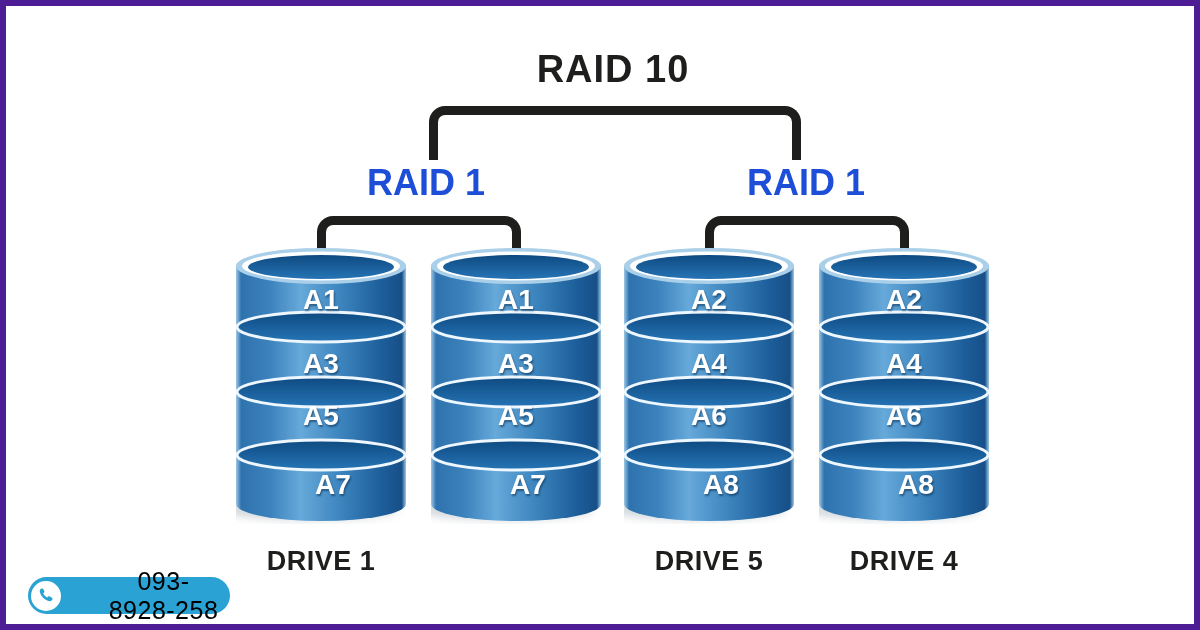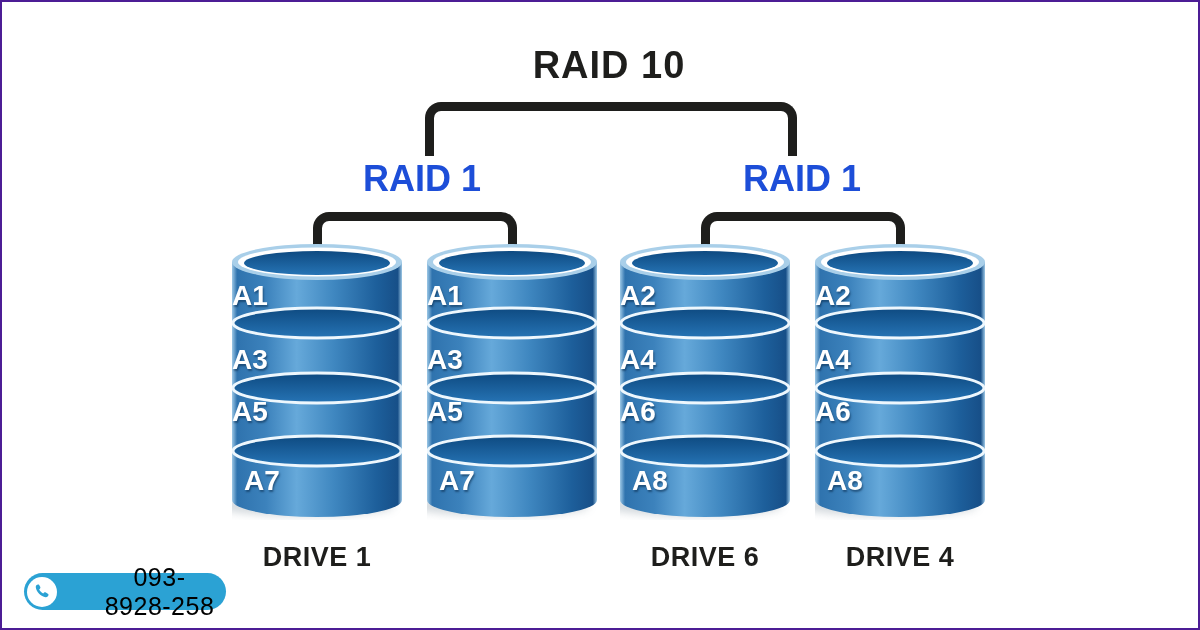--- a/index.html
+++ b/index.html
@@ -1,21 +1,21 @@
 <!DOCTYPE html>
 <html><head>
 <meta charset="utf-8">
 <style>
   html,body{margin:0;padding:0;background:#e8e8e8;}
   *{box-sizing:border-box;}
   .stage{
     position:relative;
     width:1200px;height:630px;
     background:#ffffff;
-    border:2px solid #4c1d95;
+    border:6px solid #4c1d95;
     overflow:hidden;
     font-family:"Liberation Sans","DejaVu Sans",sans-serif;
   }
   
   .raid10-title{
     position:absolute;left:407px;top:42px;width:400px;
     text-align:center;font-size:38px;font-weight:bold;color:#1e1e1c;
     letter-spacing:1px;
   }
   .raid1-label{
@@ -33,21 +33,21 @@
   .bracket.raid10{left:423px;top:100px;width:372px;height:54px;}
   .bracket.raid1-left{left:311px;top:210px;width:204px;height:55px;}
   .bracket.raid1-right{left:699px;top:210px;width:204px;height:55px;}
   
   .drive{
     position:absolute;top:240px;width:170px;height:278px;
   }
   .drive svg{position:absolute;left:0;top:0;width:170px;height:278px;}
   .drive .block-label{
     position:absolute;left:0;width:170px;height:30px;
-    text-align:left;font-size:28px;font-weight:bold;color:#ffffff;
+    text-align:center;font-size:28px;font-weight:bold;color:#ffffff;
     text-shadow:1px 2px 2px rgba(8,40,72,.55);
   }
   .block-0{top:38px;}
   .block-1{top:102px;}
   .block-2{top:154px;}
   .block-3{top:223px;margin-left:12px;}
   .drive-name{
     position:absolute;top:520px;width:170px;
     text-align:center;font-size:27px;font-weight:bold;color:#1e1e1c;
     letter-spacing:0.5px;
@@ -181,21 +181,21 @@
       <ellipse cx="85" cy="20" rx="79" ry="14.5" fill="#ffffff"></ellipse>
       <ellipse cx="85" cy="21" rx="73" ry="12" fill="url(#topGrad)"></ellipse>
     </svg>
     <div class="block-label block-0">A2</div>
     <div class="block-label block-1">A4</div>
     <div class="block-label block-2">A6</div>
     <div class="block-label block-3">A8</div>
   </div>
 
   <div class="drive-name d1">DRIVE 1</div>
-  <div class="drive-name d3">DRIVE 6</div>
+  <div class="drive-name d3">DRIVE 5</div>
   <div class="drive-name d4">DRIVE 4</div>
 
   <div class="phone-pill">
     <div class="phone-circle">
       <svg width="17" height="17" viewBox="0 0 24 24">
         <path fill="#2ba2d4" d="M6.6 2.2c-1.2-.4-2.5.1-3.3 1.1-.6.8-1 1.8-.8 2.8.5 3.4 2.2 6.6 4.7 9.2 2.6 2.6 5.8 4.3 9.2 4.8 1 .2 2-.2 2.8-.9 1-.8 1.5-2.1 1.1-3.3-.1-.4-.4-.7-.8-.9l-3.3-1.9c-.6-.3-1.4-.2-1.9.3l-1.3 1.3c-2.3-1.3-4.5-3.4-5.7-5.7l1.3-1.3c.5-.5.6-1.3.3-1.9L7.5 3c-.2-.4-.5-.7-.9-.8z"></path>
       </svg>
     </div>
     <div class="phone-number">093-8928-258</div>
   </div>

